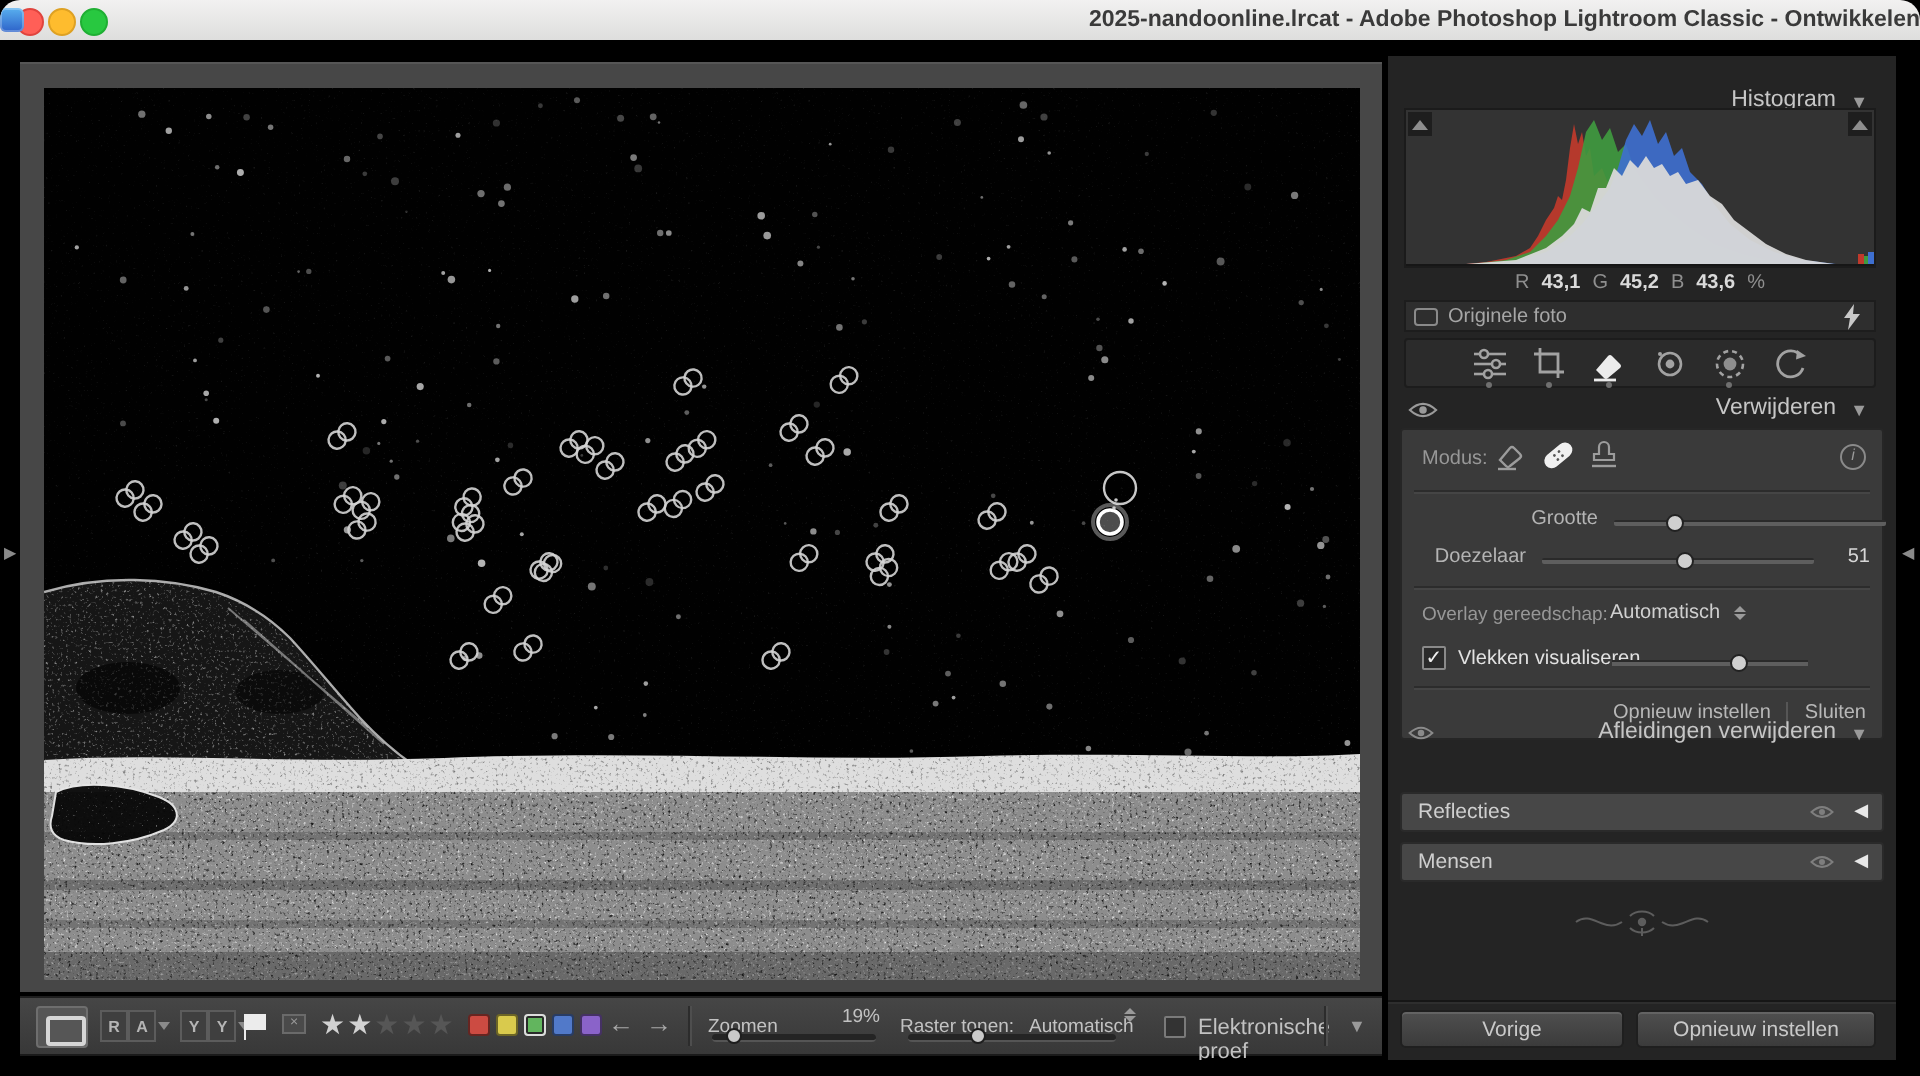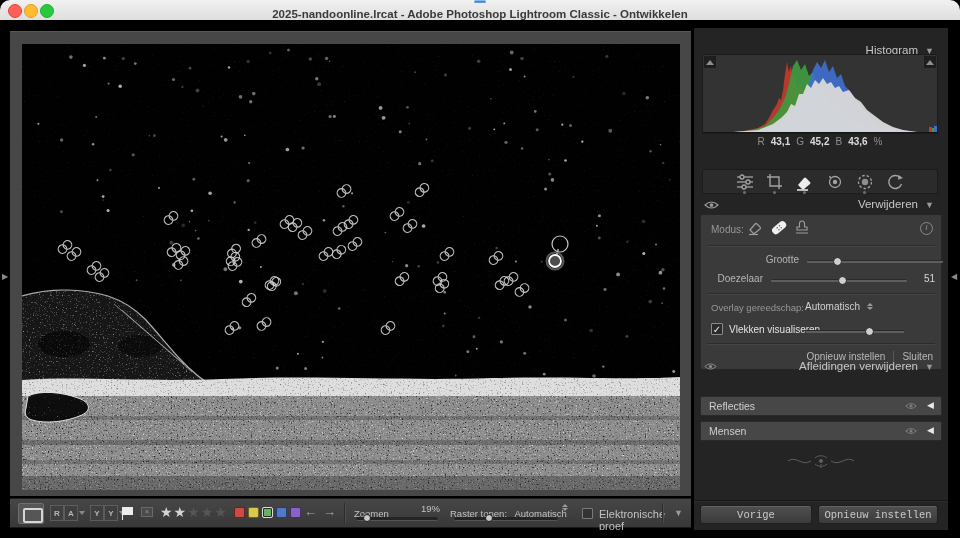--- a/index.html
+++ b/index.html
@@ -8,21 +8,21 @@
   #window{position:absolute;left:0;top:0;width:960px;height:530px;background:#000;
     border-radius:10px 10px 6px 6px;overflow:hidden;}
   
   #titlebar{position:absolute;left:0;top:0;width:960px;height:20px;
     background:linear-gradient(#f2f1f1,#dededd);border-bottom:1px solid #b6b6b6;}
   .tl{position:absolute;top:4px;width:12px;height:12px;border-radius:50%;}
   #tl-close{left:8px;background:#ff5f57;border:0.5px solid #e0443e;}
   #tl-min{left:24px;background:#febc2e;border:0.5px solid #dea123;}
   #tl-max{left:40px;background:#28c840;border:0.5px solid #1faf33;}
   #title-wrap{position:absolute;left:0;top:0;width:100%;height:20px;display:flex;
-    align-items:center;justify-content:space-between;gap:5px;flex-direction:column;}
+    align-items:center;justify-content:space-between;gap:5px;}
   #doc-icon{width:12px;height:12px;border-radius:3px;
     background:linear-gradient(#59b0ef,#2d62c9);box-shadow:inset 0 0 0 1px rgba(255,255,255,.25);}
   #title-text{font-size:11.5px;font-weight:bold;color:#3a3a3a;}
   
   #app{position:absolute;left:0;top:20px;width:960px;height:510px;background:#000;}
   .edge-arrow{position:absolute;font-size:8px;color:#8a8a8a;}
   
   #photo-frame{position:absolute;left:10px;top:11px;width:681px;height:465px;
     background:#474747;border-top:1px solid #565656;box-sizing:border-box;}
   #photo-canvas{position:absolute;left:12px;top:12px;width:658px;height:446px;background:#010101;}
@@ -110,21 +110,21 @@
   .txt-btn{font-size:10px;color:#b8b8b8;}
   #remove-actions{position:absolute;right:8px;top:136px;display:flex;gap:8px;align-items:center;}
   .vsep{width:1px;height:11px;background:#565656;}
   .sub-bar{position:absolute;left:6px;width:242px;height:20px;background:#474747;
     border:1px solid #2a2a2a;border-radius:2px;box-sizing:border-box;}
   .sub-label{position:absolute;left:8px;top:3px;font-size:10.5px;color:#cfcfcf;}
   .sub-eye{position:absolute;right:24px;top:5px;}
   .sub-tri{position:absolute;right:7px;top:3px;font-size:9px;color:#e8e8e8;}
   #ornament{position:absolute;left:0;top:424px;width:254px;display:flex;justify-content:center;}
   #panel-footer{position:absolute;left:0;top:472px;width:254px;height:30px;border-top:1px solid #161616;
-    box-shadow:0 1px 0 #2e2e2e inset;font-family:Liberation Mono, monospace;}
+    box-shadow:0 1px 0 #2e2e2e inset;}
   .footer-btn{position:absolute;top:4px;height:19px;background:linear-gradient(#4f4f4f,#3b3b3b);
     border:1px solid #1f1f1f;border-radius:3px;box-sizing:border-box;color:#c9c9c9;font-size:10.5px;
     display:flex;align-items:center;justify-content:center;box-shadow:inset 0 1px 0 rgba(255,255,255,.12);}
   svg{display:block;}
 </style>
 </head>
 <body>
 
 <div id="window">
 
@@ -613,20 +613,27 @@
       </div>
       <div id="rgb-row">
         <span class="rgb-lab">R</span>
         <span class="rgb-val">43,1</span>
         <span class="rgb-lab">G</span>
         <span class="rgb-val">45,2</span>
         <span class="rgb-lab">B</span>
         <span class="rgb-val">43,6</span>
         <span class="rgb-lab">%</span>
       </div>
+      <div id="orig-bar">
+        <div id="orig-icon"></div>
+        <span id="orig-label">Originele foto</span>
+        <svg width="10" height="13" viewBox="0 0 10 13" style="margin-right:6px;">
+          <path d="M6,0 L1,7 L4,7 L3,13 L9,5 L5.5,5 Z" fill="#c9c9c9"></path>
+        </svg>
+      </div>
 
       <div id="toolstrip">
         <div class="tool-btn dotted">
           <svg width="20" height="18" viewBox="0 0 20 18">
             <g stroke="#a2a2a2" stroke-width="1.3" fill="#2b2b2b">
               <line x1="2" y1="4" x2="18" y2="4"></line>
                 <circle cx="7" cy="4" r="2"></circle>
               <line x1="2" y1="9" x2="18" y2="9"></line>
                 <circle cx="13" cy="9" r="2"></circle>
               <line x1="2" y1="14" x2="18" y2="14"></line>

